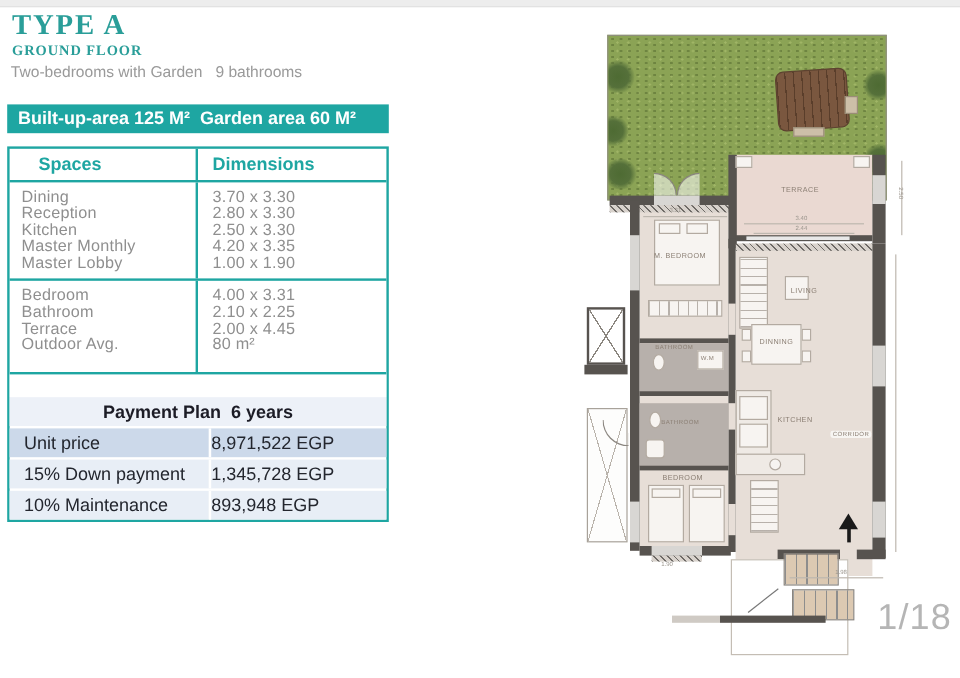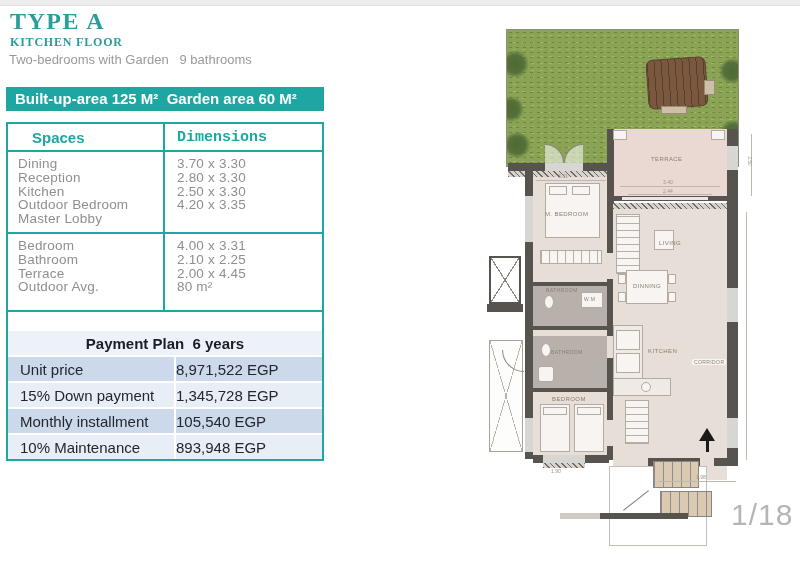--- a/index.html
+++ b/index.html
@@ -14,21 +14,21 @@
   .subtitle{left:10px;top:35px;font-family:"Liberation Serif", serif;font-weight:bold;
             font-size:12px;color:#2a9e99;letter-spacing:.8px;}
   .desc{left:9px;top:51px;width:248px;font-size:13px;line-height:1.45;color:#9a9a9a;white-space:pre-wrap;}
   .banner{left:6px;top:87px;width:318px;box-sizing:border-box;background:#1ea6a2;color:#ffffff;
           font-weight:bold;font-size:15px;line-height:1.16;padding:3px 9px 4px;white-space:pre-wrap;}
   .dtable{left:6px;top:122px;width:318px;box-sizing:border-box;border:2px solid #1ea6a2;background:#fff;}
   .sect{position:relative;}
   .sect.tealdiv::after{content:'';position:absolute;left:155px;top:0;bottom:0;width:2px;background:#1ea6a2;}
   .dhead{display:grid;grid-template-columns:157px 1fr;height:26px;align-items:center;
          font-size:15px;font-weight:bold;color:#1ea6a2;}
-  .dhead .c1{padding-left:24px;} .dhead .c2{padding-left:12px;font-family:Liberation Mono, monospace;}
+  .dhead .c1{padding-left:24px;} .dhead .c2{padding-left:12px;}
   .dgroup{display:grid;grid-template-columns:157px 1fr;border-top:2px solid #1ea6a2;
           font-size:13.5px;line-height:13.8px;color:#8f8f8f;letter-spacing:.2px;}
   .dgroup .c1{padding:5px 0 6px 10px;} .dgroup .c2{padding:5px 0 6px 12px;}
   .dgroup.g2 .c1,.dgroup.g2 .c2{padding-bottom:16px;}
   .dgroup div div{margin:0;}
   .spacer{height:19px;border-top:2px solid #1ea6a2;background:#fff;}
   .pphead{height:24px;background:#edf1f8;display:flex;align-items:center;justify-content:center;
           font-size:15px;font-weight:bold;color:#1c1c26;white-space:pre-wrap;}
   .prow{display:grid;grid-template-columns:166px 1fr;height:24px;margin-top:2px;
         font-size:15px;color:#23262e;}
@@ -82,42 +82,43 @@
   .narrow-tail{position:absolute;width:3px;height:13px;background:#1a1a1a;}
   .pagenum{position:absolute;left:731px;top:498px;font-size:30px;color:#b5b5b5;letter-spacing:1px;}
   .oval{border-radius:50%;}
 </style>
 </head>
 <body>
 
 <div class="abs topstrip"></div>
 
 <div class="abs title">TYPE A</div>
-<div class="abs subtitle">KITCHEN FLOOR</div>
+<div class="abs subtitle">GROUND FLOOR</div>
 <div class="abs desc">Two-bedrooms with Garden   9 bathrooms</div>
 <div class="abs banner">Built-up-area 125 M²  Garden area 60 M²</div>
 
 <div class="abs dtable">
   <div class="sect tealdiv dhead">
     <div class="c1">Spaces</div>
     <div class="c2">Dimensions</div>
   </div>
   <div class="sect tealdiv dgroup">
     <div class="c1">
       <div>Dining</div>
       <div>Reception</div>
       <div>Kitchen</div>
-      <div>Outdoor Bedroom</div>
+      <div>Master Monthly</div>
       <div>Master Lobby</div>
     </div>
     <div class="c2">
       <div>3.70 x 3.30</div>
       <div>2.80 x 3.30</div>
       <div>2.50 x 3.30</div>
       <div>4.20 x 3.35</div>
+      <div>1.00 x 1.90</div>
     </div>
   </div>
   <div class="sect tealdiv dgroup g2">
     <div class="c1">
       <div>Bedroom</div>
       <div>Bathroom</div>
       <div>Terrace</div>
       <div>Outdoor Avg.</div>
     </div>
     <div class="c2">
@@ -129,24 +130,20 @@
   </div>
   <div class="spacer"></div>
   <div class="pphead">Payment Plan  6 years</div>
   <div class="prow dark">
     <div class="c1">Unit price</div>
     <div class="c2">8,971,522 EGP</div>
   </div>
   <div class="prow light">
     <div class="c1">15% Down payment</div>
     <div class="c2">1,345,728 EGP</div>
-  </div>
-  <div class="prow dark">
-    <div class="c1">Monthly installment</div>
-    <div class="c2">105,540 EGP</div>
   </div>
   <div class="prow light">
     <div class="c1">10% Maintenance</div>
     <div class="c2">893,948 EGP</div>
   </div>
 </div>
 
 <div class="abs plan">
 
   <div class="garden">

